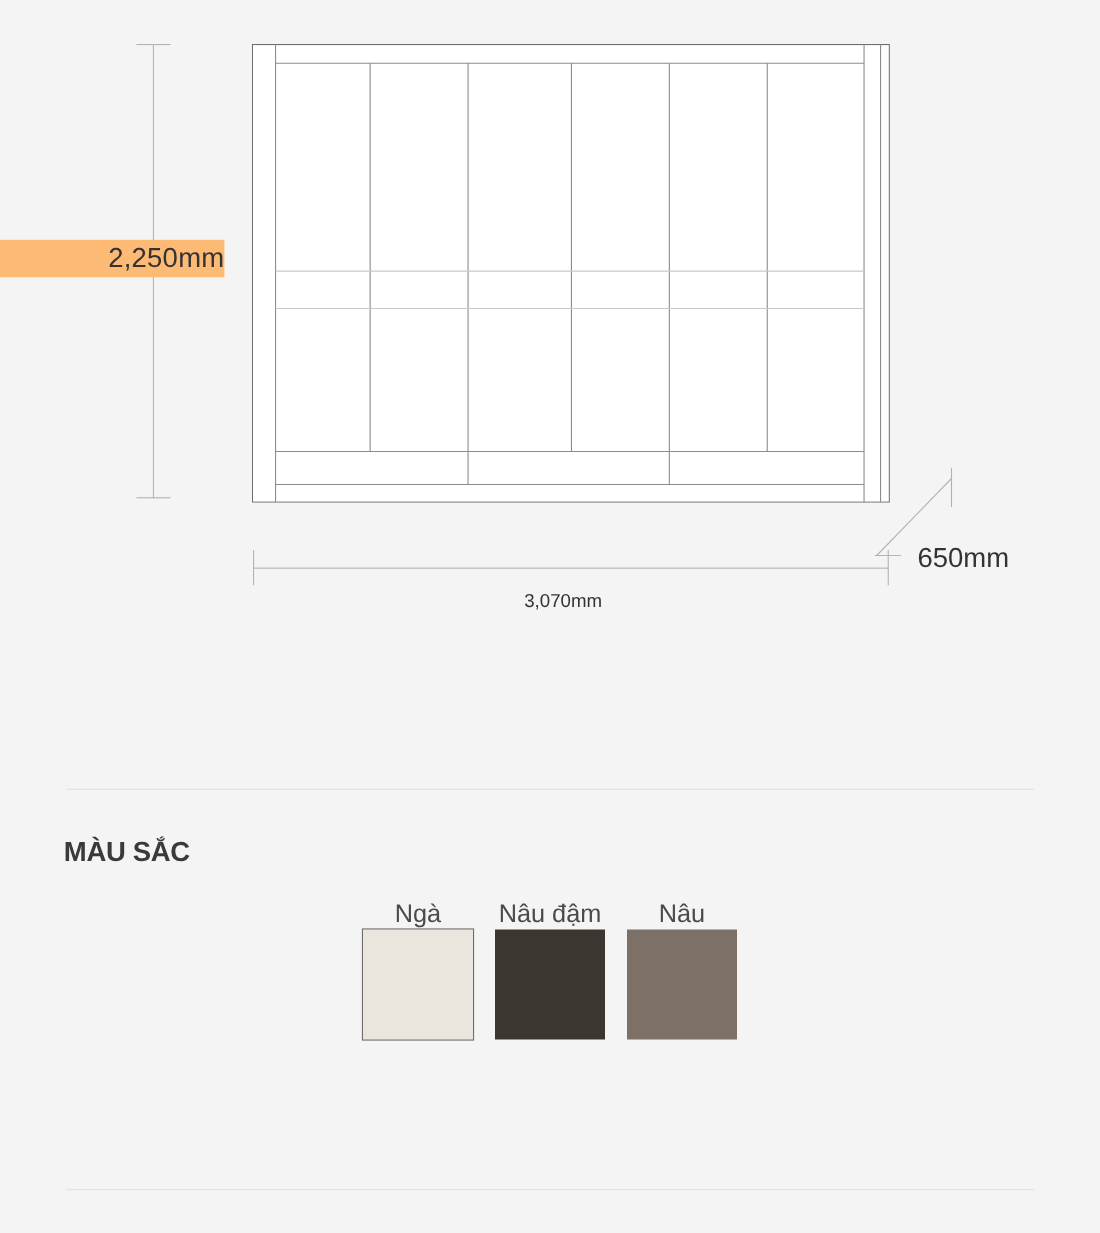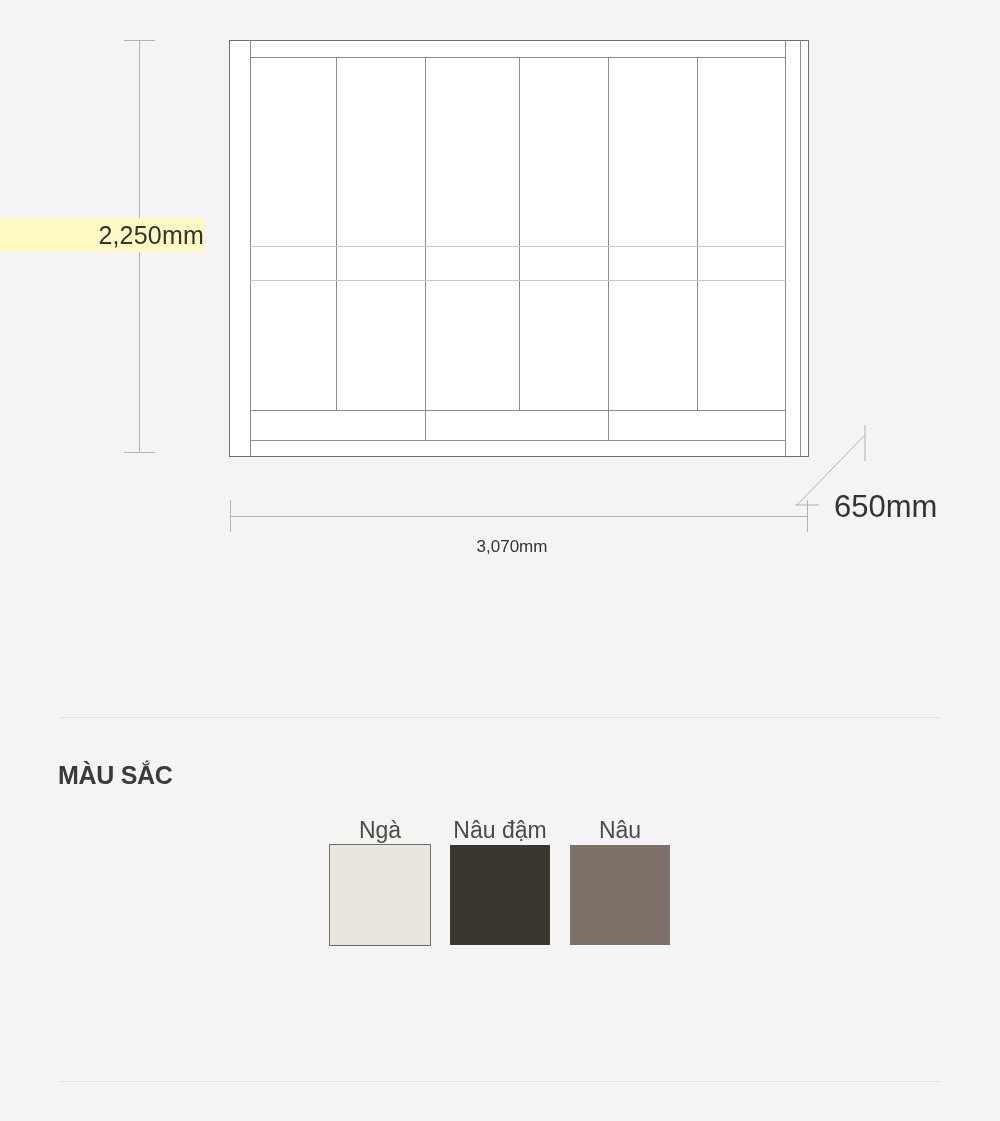--- a/index.html
+++ b/index.html
@@ -54,21 +54,21 @@
   }
   .dim-v-label {
     position: absolute;
     left: 0px;
     top: 218px;
     width: 204px;
     text-align: right;
     font-size: 25px;
     letter-spacing: 0.2px;
     color: #333333;
-    background: #fef9c3;
+    background: #fdba74;
     line-height: 34px;
   }
 
   
   .dim-h-line {
     position: absolute;
     left: 230px;
     top: 516px;
     width: 578px;
     height: 1px;
@@ -106,21 +106,21 @@
     position: absolute;
     left: 795px;
     top: 425px;
     width: 90px;
     height: 100px;
   }
   .dim-d-label {
     position: absolute;
     left: 834px;
     top: 490px;
-    font-size: 31px;
+    font-size: 25px;
     color: #333333;
     line-height: 34px;
     white-space: nowrap;
   }
 
   
   .wardrobe {
     position: absolute;
     left: 229px;
     top: 40px;

